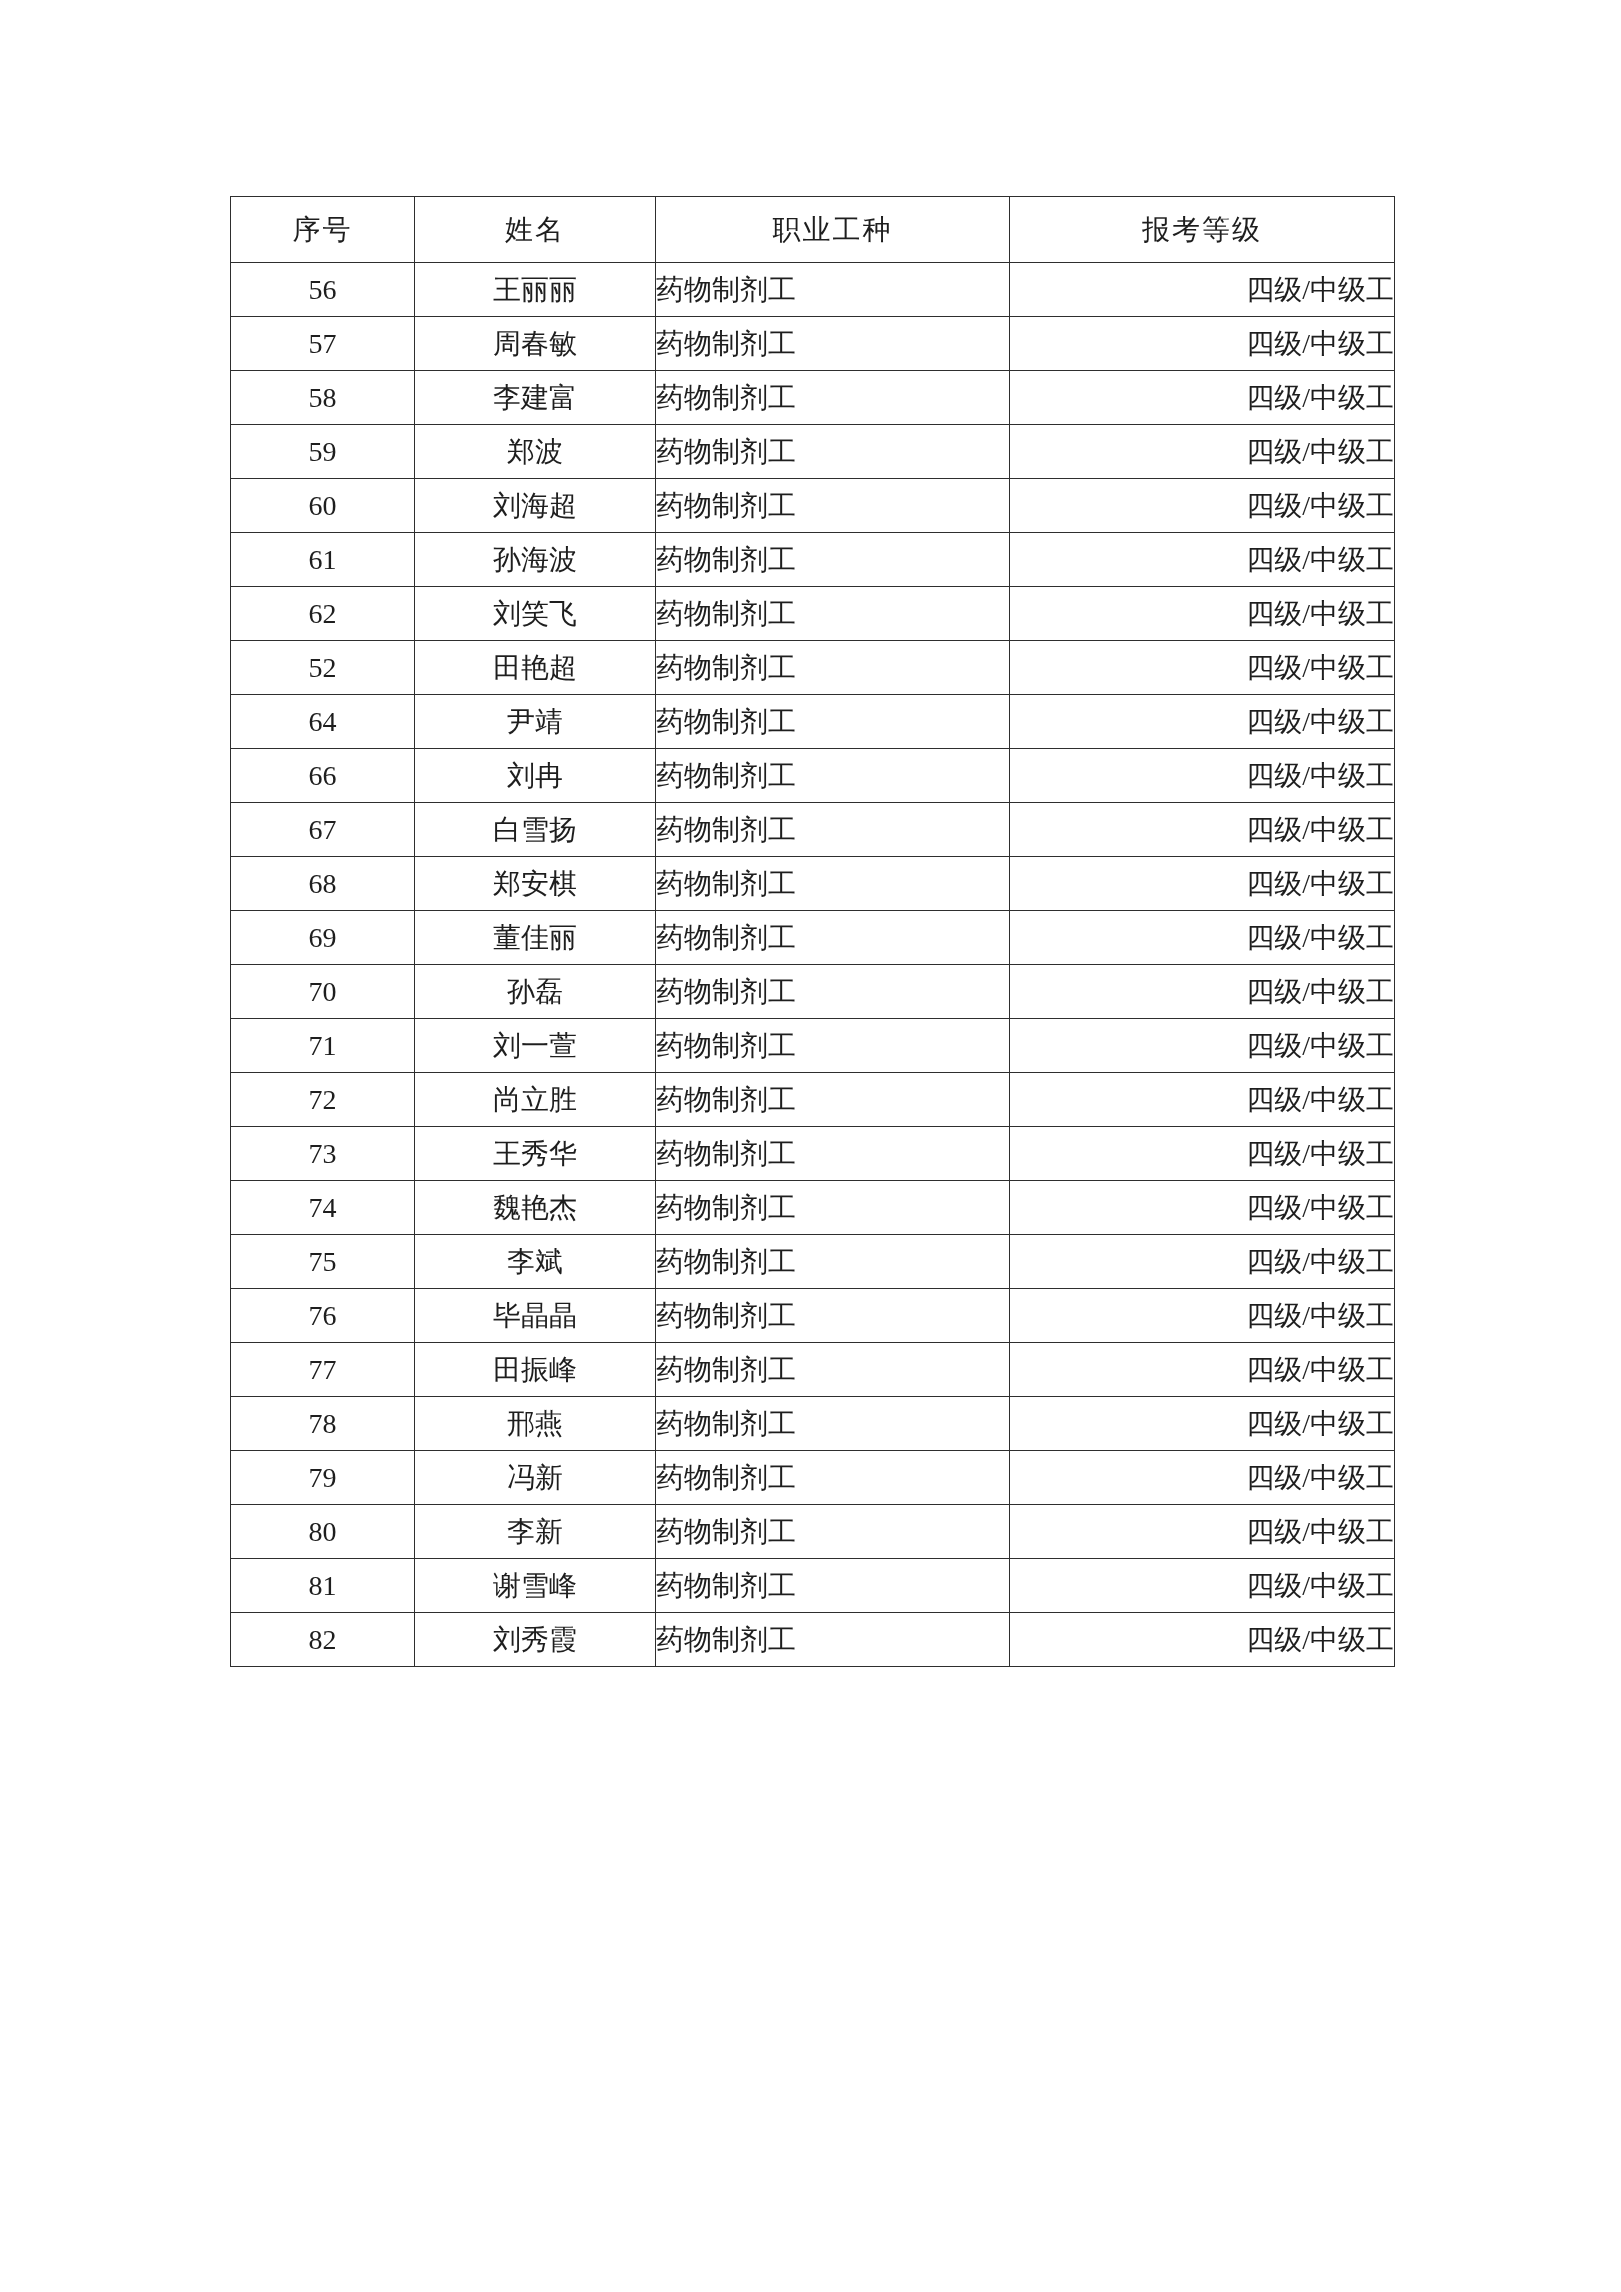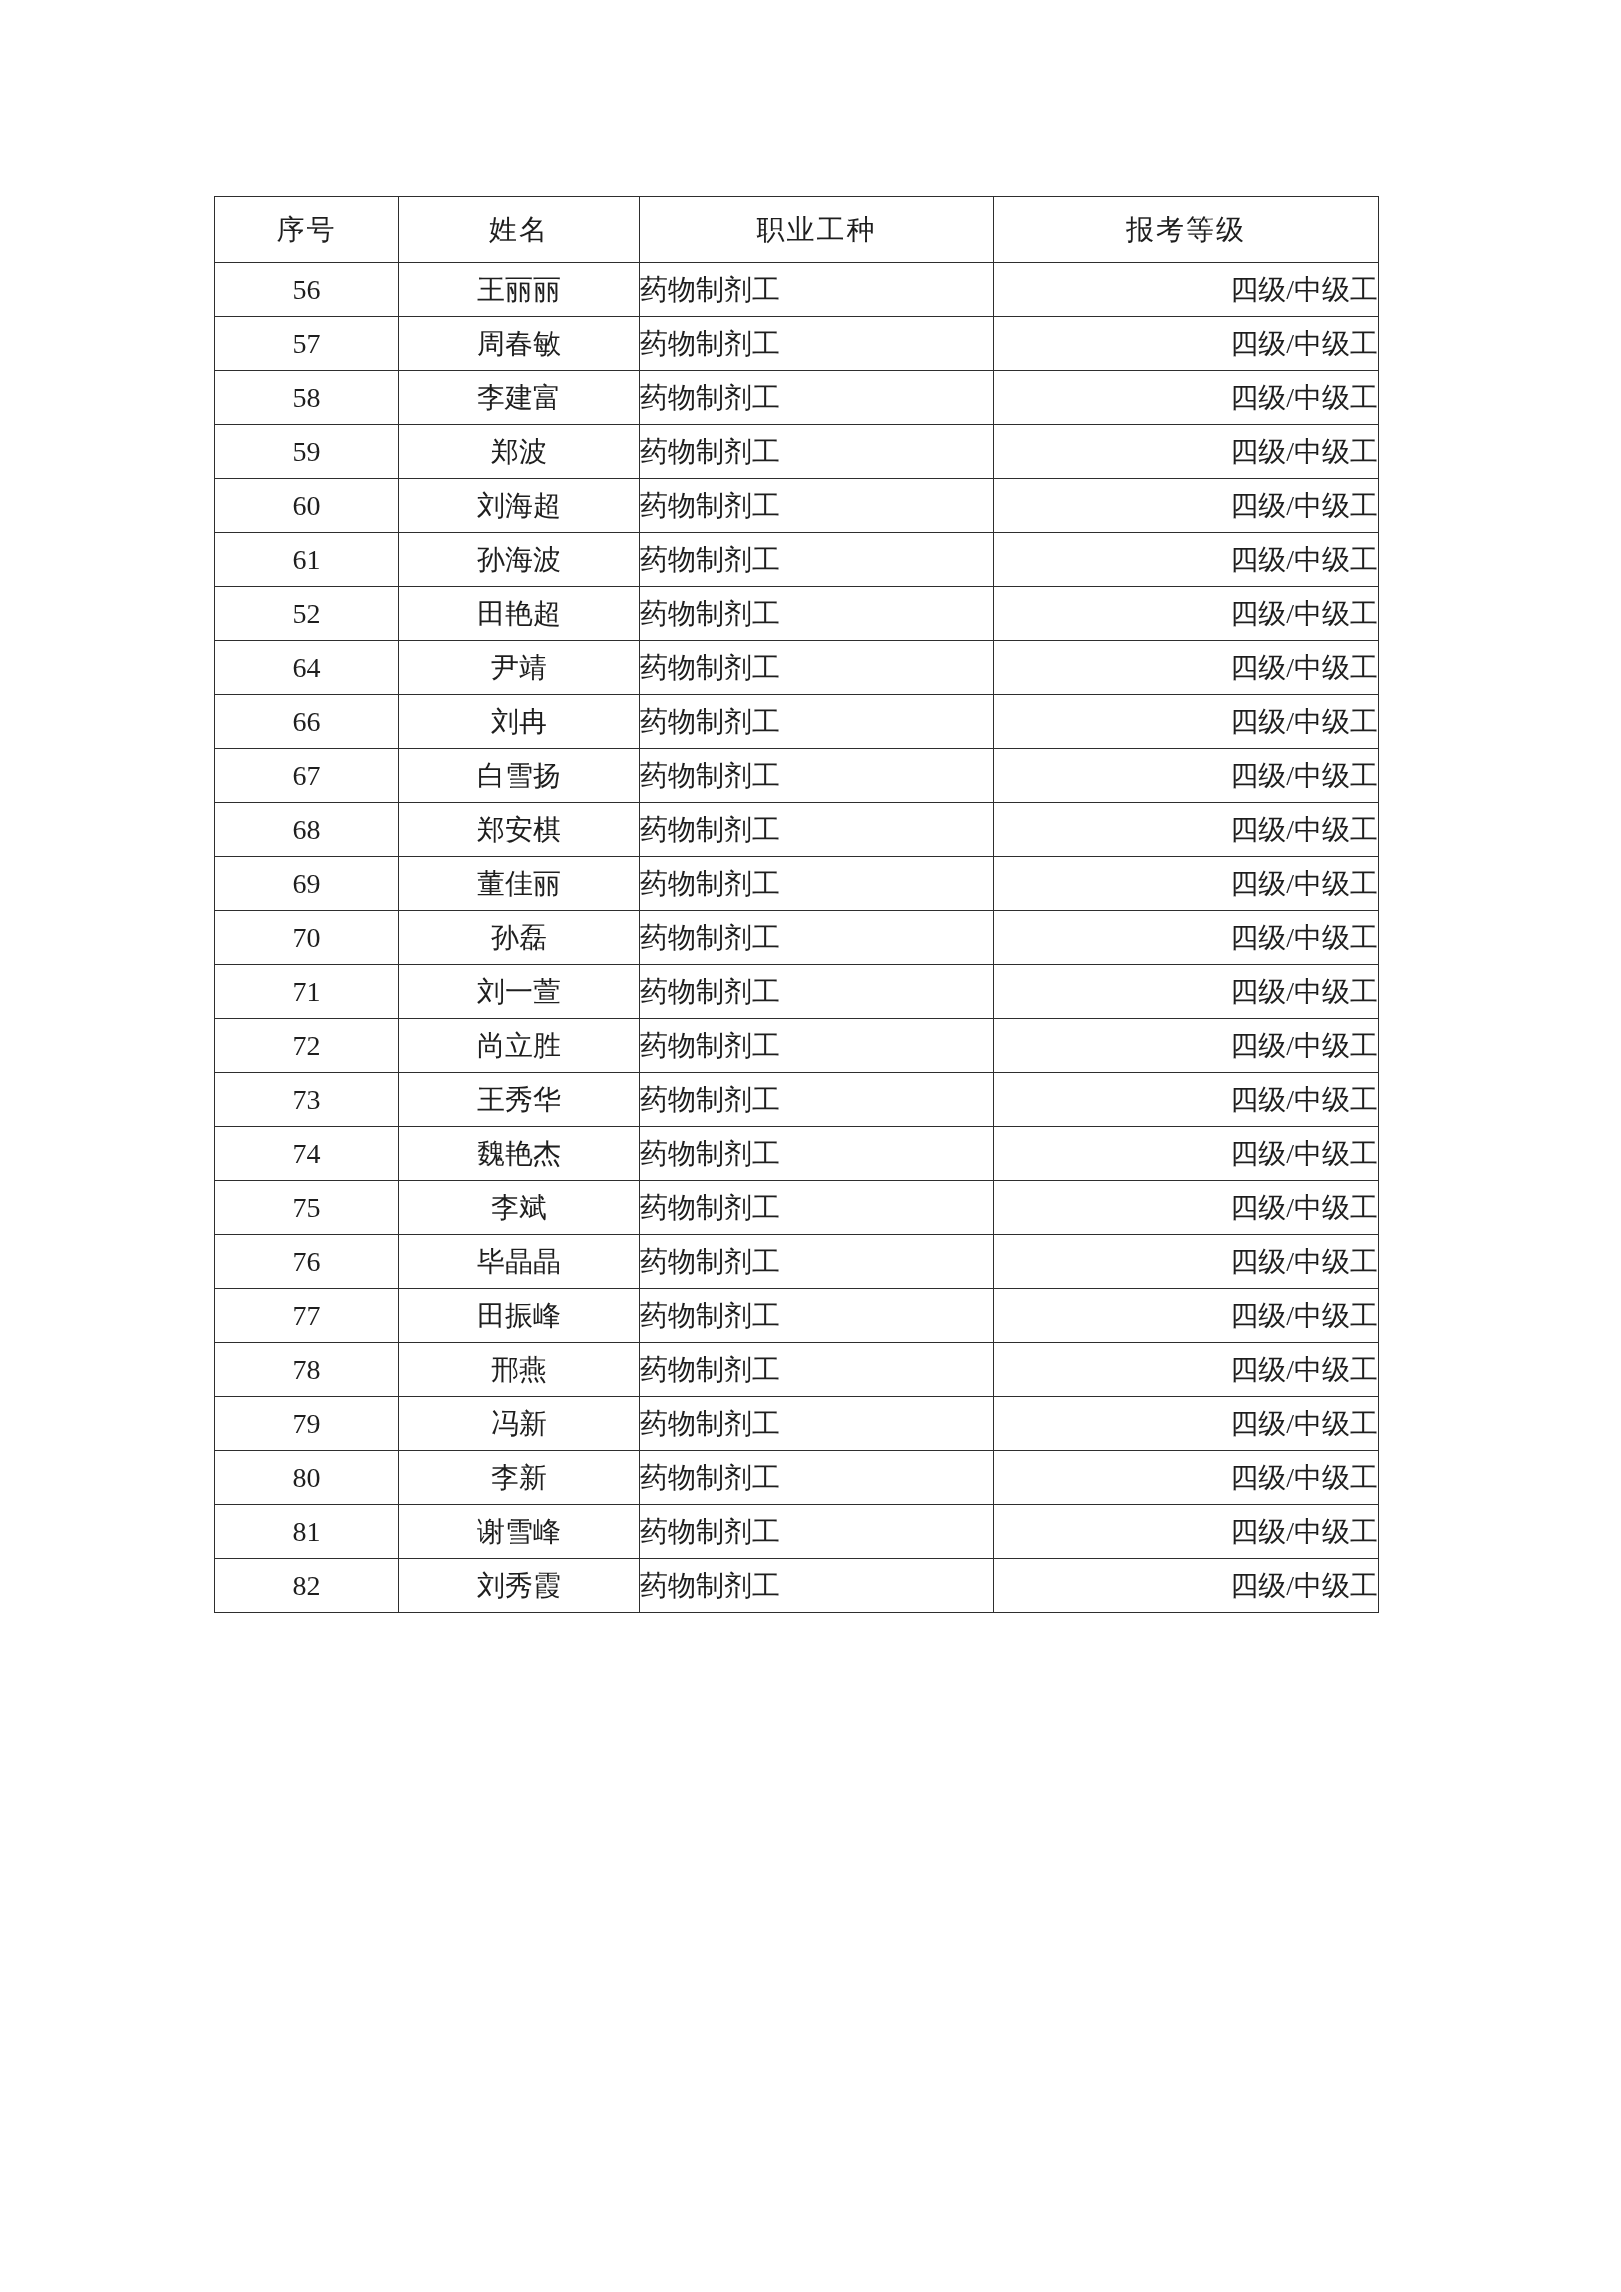--- a/index.html
+++ b/index.html
@@ -18,21 +18,21 @@
   .page {
     position: absolute;
     left: 0;
     top: 0;
     width: 1621px;
     height: 2293px;
     background: #ffffff;
   }
   table.roster {
     position: absolute;
-    left: 214px;
+    left: 230px;
     top: 196px;
     width: 1160px;
     border-collapse: collapse;
     table-layout: fixed;
     padding-left: 20px;
   }
   table.roster th,
   table.roster td {
     border: 1.4px solid #2e2e2e;
     font-size: 28px;
@@ -107,20 +107,26 @@
           <td class="col-occupation">药物制剂工</td>
           <td class="col-level">四级/中级工</td>
         </tr>
         <tr>
           <td class="col-no">61</td>
           <td class="col-name">孙海波</td>
           <td class="col-occupation">药物制剂工</td>
           <td class="col-level">四级/中级工</td>
         </tr>
         <tr>
+          <td class="col-no">62</td>
+          <td class="col-name">刘笑飞</td>
+          <td class="col-occupation">药物制剂工</td>
+          <td class="col-level">四级/中级工</td>
+        </tr>
+        <tr>
           <td class="col-no">52</td>
           <td class="col-name">田艳超</td>
           <td class="col-occupation">药物制剂工</td>
           <td class="col-level">四级/中级工</td>
         </tr>
         <tr>
           <td class="col-no">64</td>
           <td class="col-name">尹靖</td>
           <td class="col-occupation">药物制剂工</td>
           <td class="col-level">四级/中级工</td>

